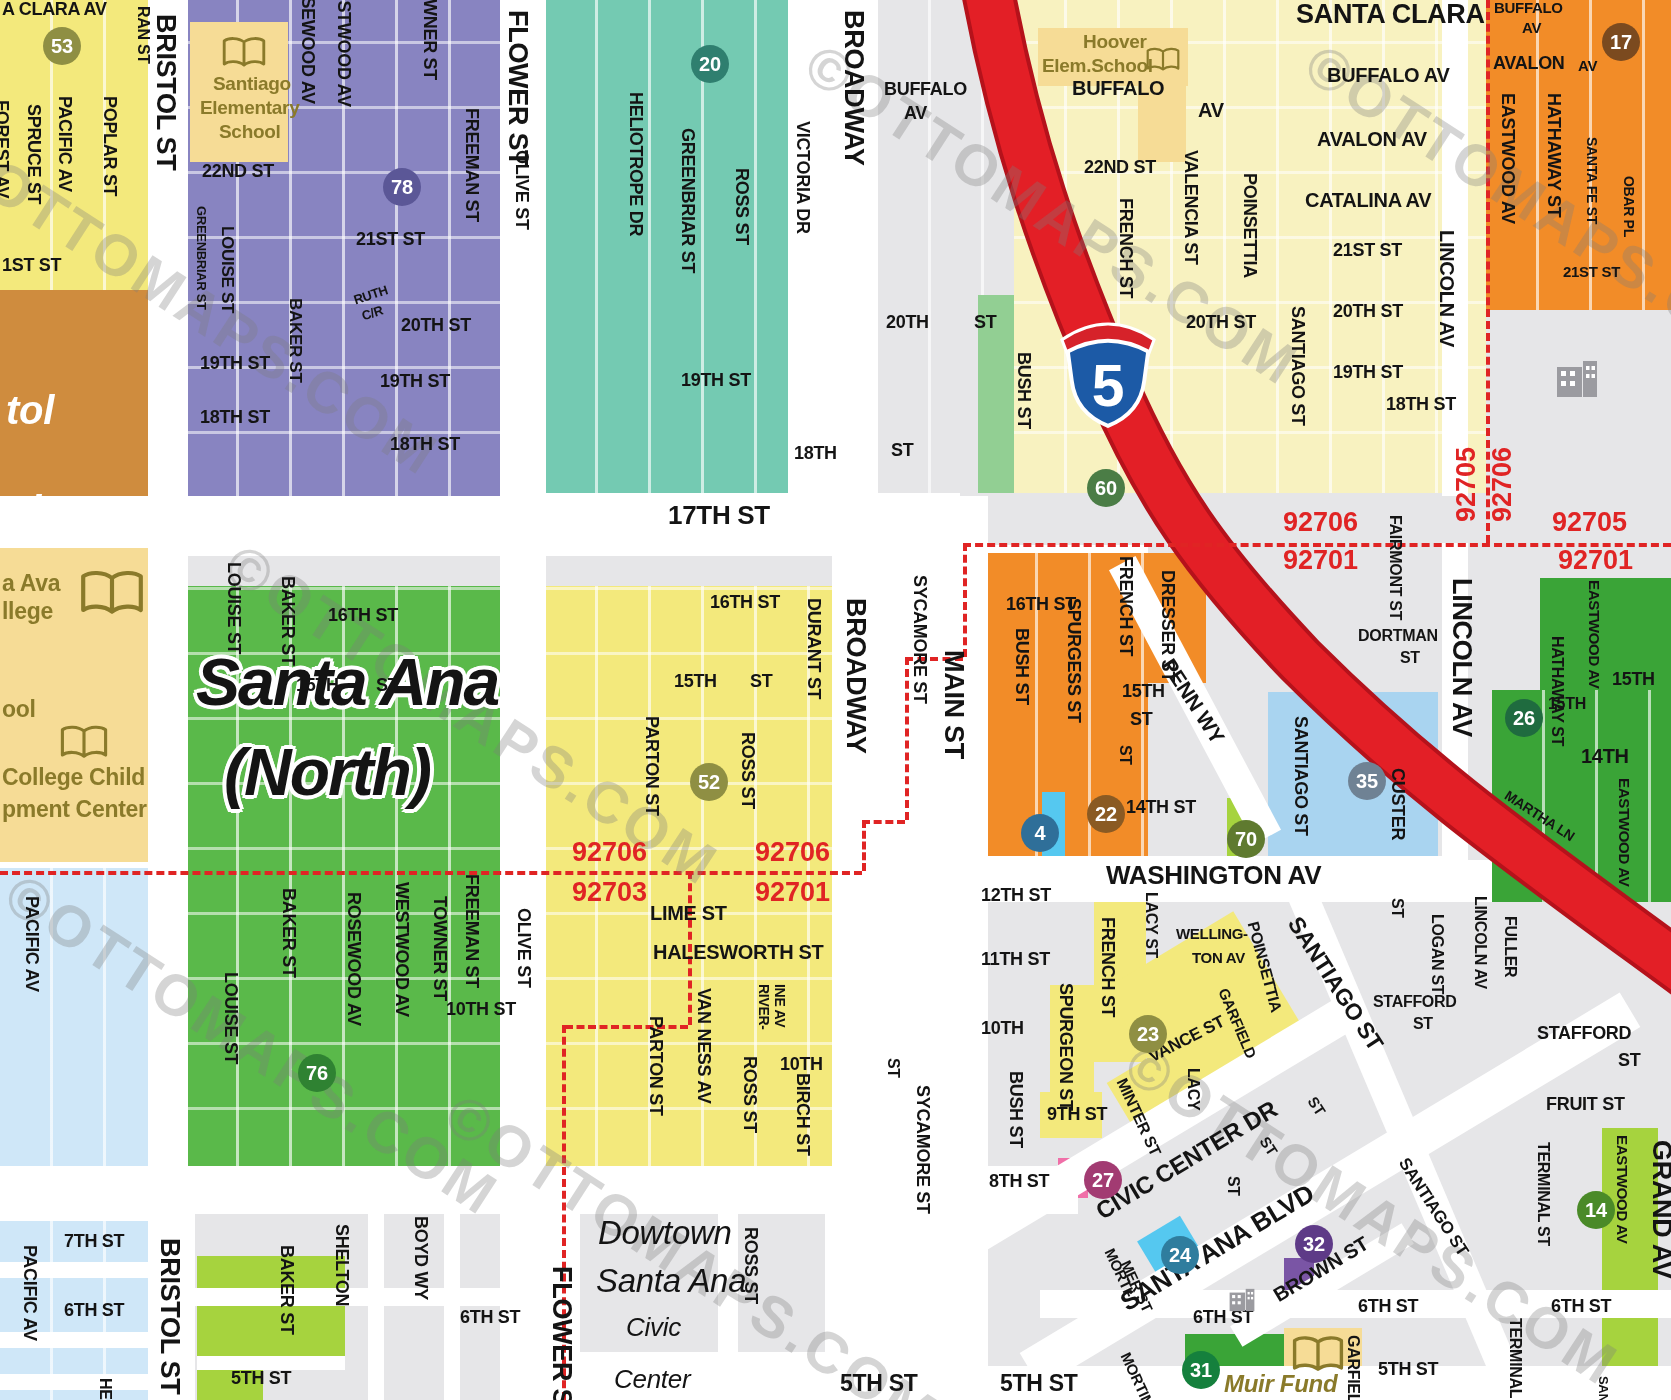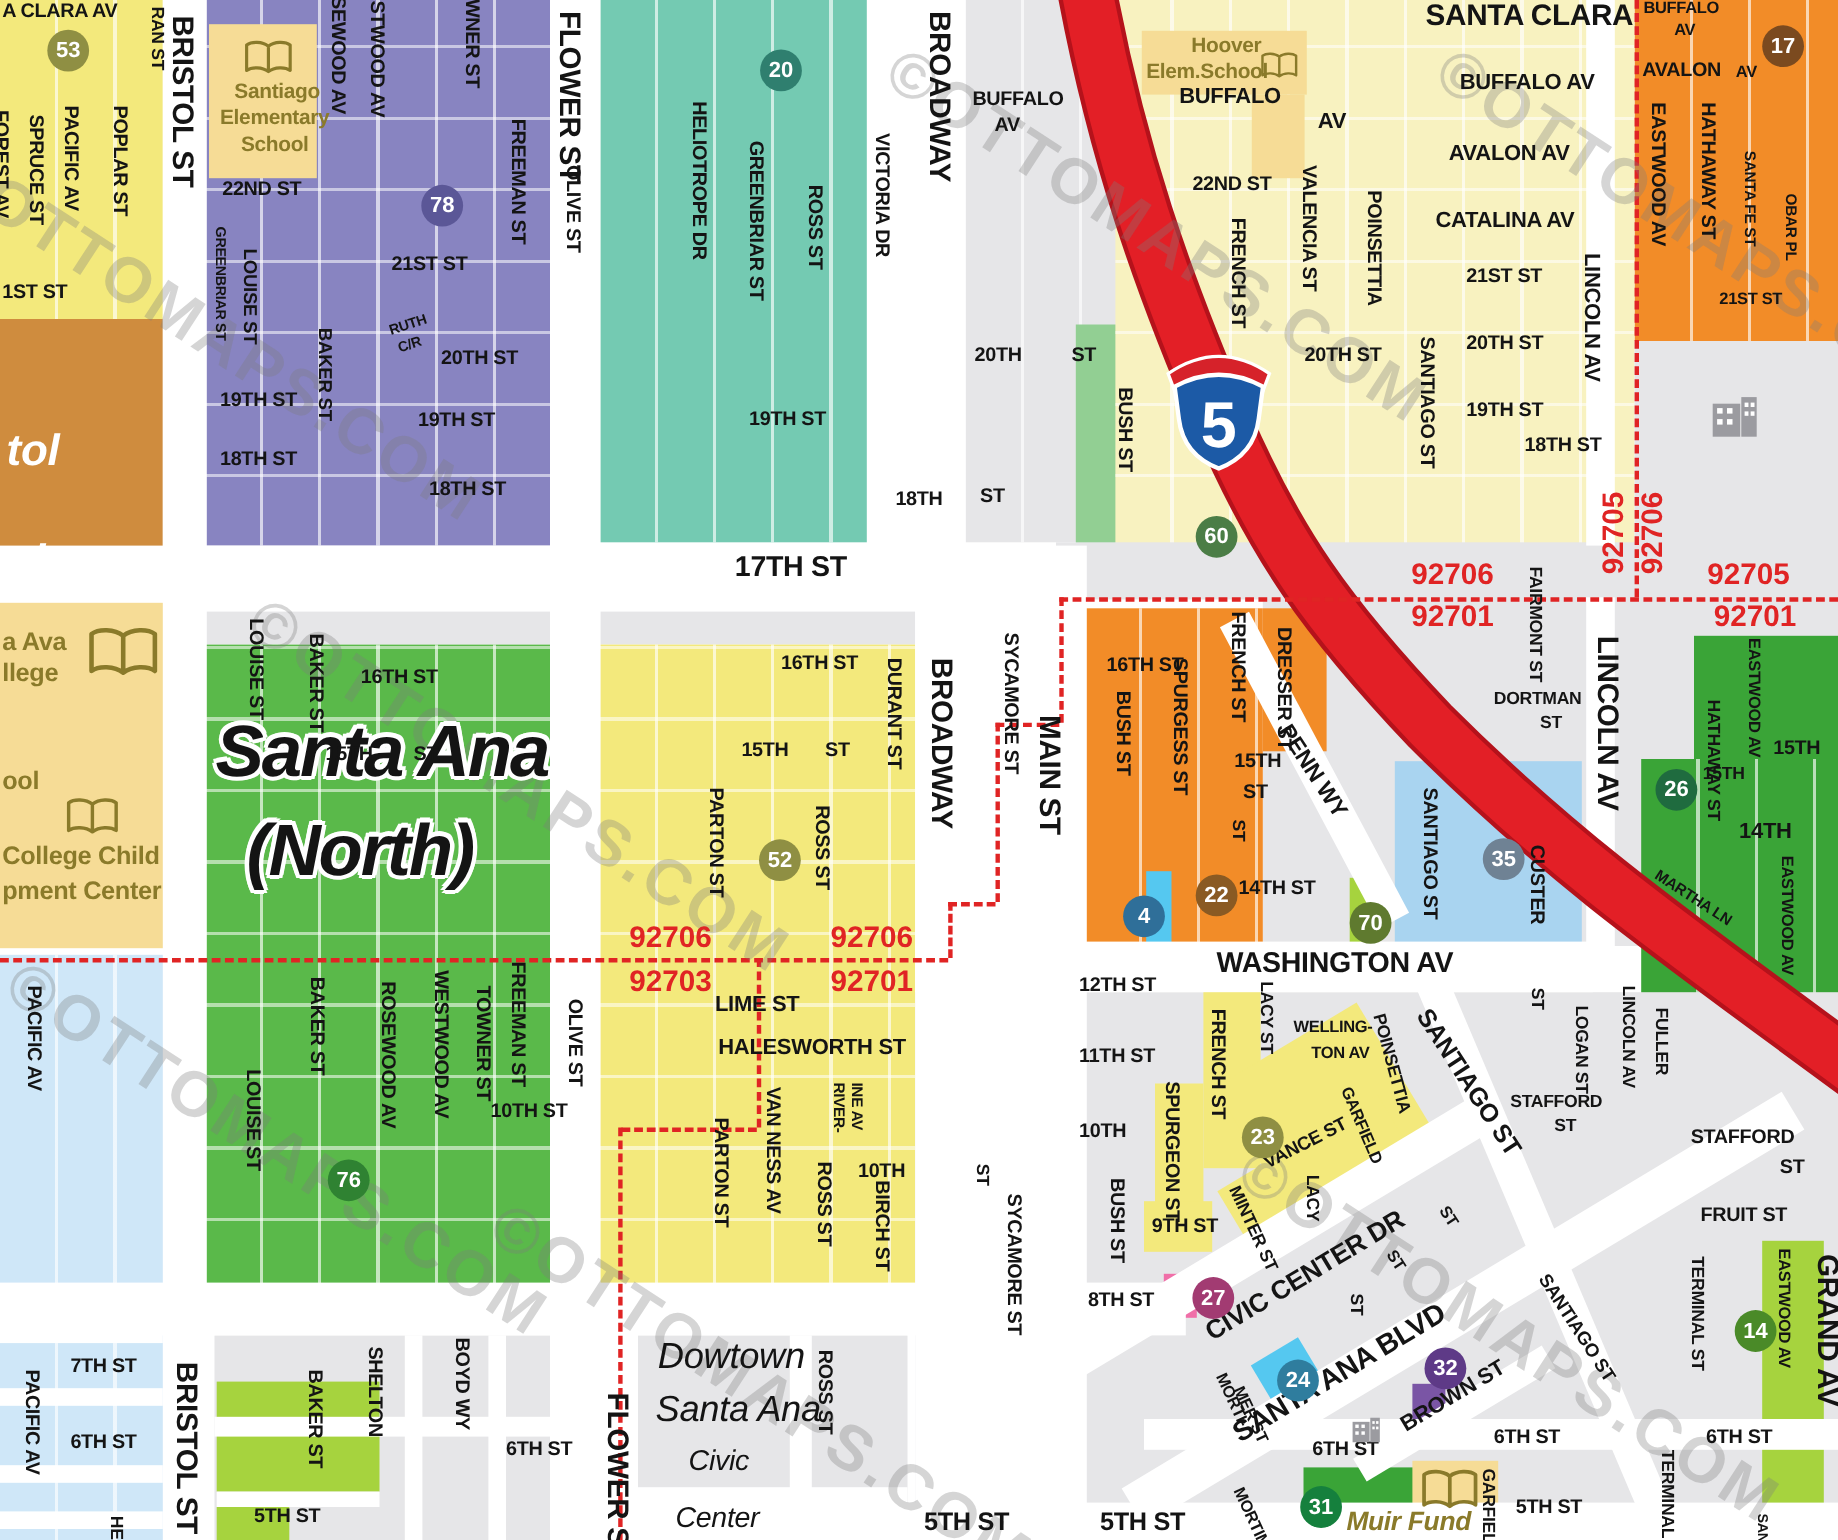--- a/index.html
+++ b/index.html
@@ -176,21 +176,21 @@
     <span class="lb s18" style="left: 380px; top: 372px;">19TH ST</span>
     <span class="lb s18" style="left: 200px; top: 408px;">18TH ST</span>
     <span class="lb s18" style="left: 390px; top: 435px;">18TH ST</span>
     <span class="lb majv v" style="left: 504px; top: 10px;">FLOWER ST</span>
     <span class="lb majv v" style="left: 548px; top: 1266px;">FLOWER ST</span>
     <span class="lb s18 v" style="left: 626px; top: 92px;">HELIOTROPE DR</span>
     <span class="lb s18 v" style="left: 678px; top: 128px;">GREENBRIAR ST</span>
     <span class="lb s18 v" style="left: 732px; top: 168px;">ROSS ST</span>
     <span class="lb s18 v" style="left: 793px; top: 121px;">VICTORIA DR</span>
     <span class="lb s18" style="left: 681px; top: 371px;">19TH ST</span>
-    <span class="lb s18" style="left: 814px; top: 444px;">18TH</span>
+    <span class="lb s18" style="left: 794px; top: 444px;">18TH</span>
     <span class="lb s18" style="left: 891px; top: 441px;">ST</span>
     <span class="lb majv v" style="left: 840px; top: 10px;">BROADWAY</span>
     <span class="lb s18" style="left: 884px; top: 80px;">BUFFALO</span>
     <span class="lb s18" style="left: 904px; top: 104px;">AV</span>
     <span class="lb s18" style="left: 886px; top: 313px;">20TH</span>
     <span class="lb s18" style="left: 974px; top: 313px;">ST</span>
     <span class="lb s18 v" style="left: 1014px; top: 352px;">BUSH ST</span>
     <span class="lb school" style="left: 1083px; top: 32px;">Hoover</span>
     <span class="lb school" style="left: 1042px; top: 56px;">Elem.School</span>
     <span class="lb s20" style="left: 1072px; top: 78px;">BUFFALO</span>

